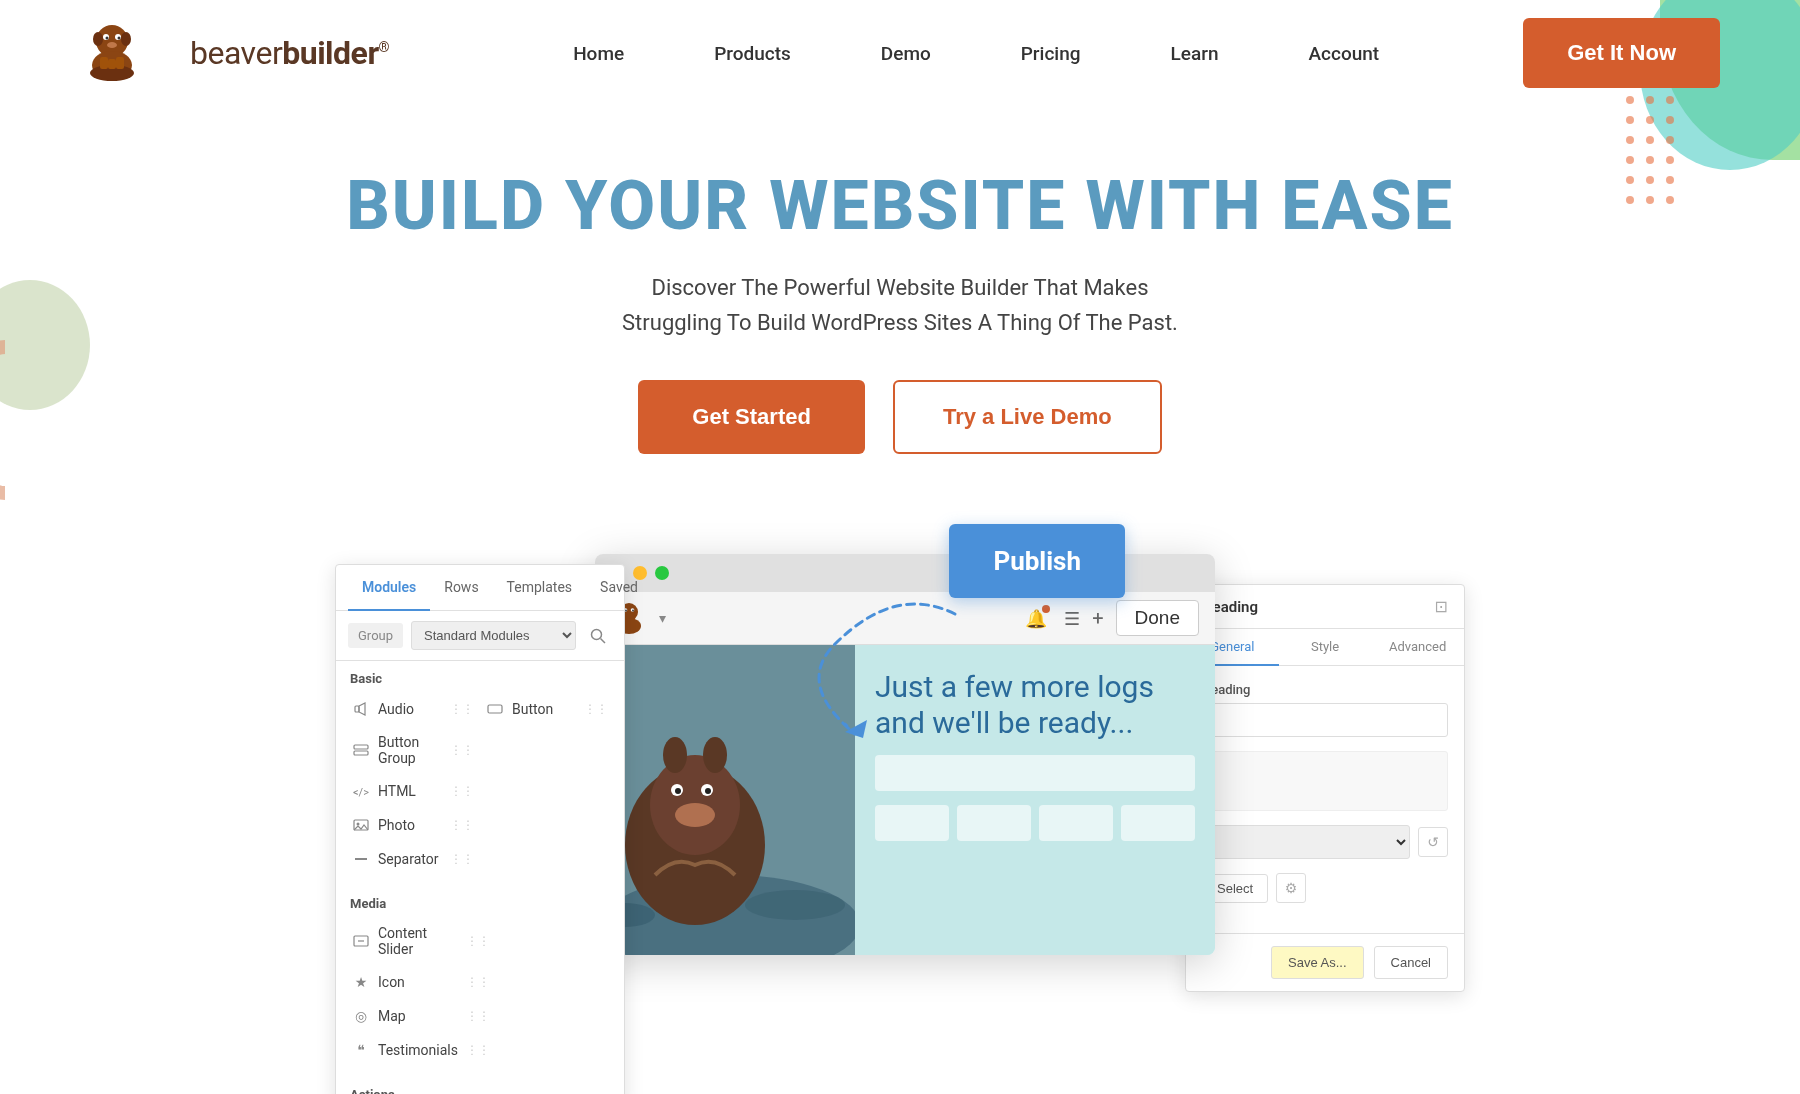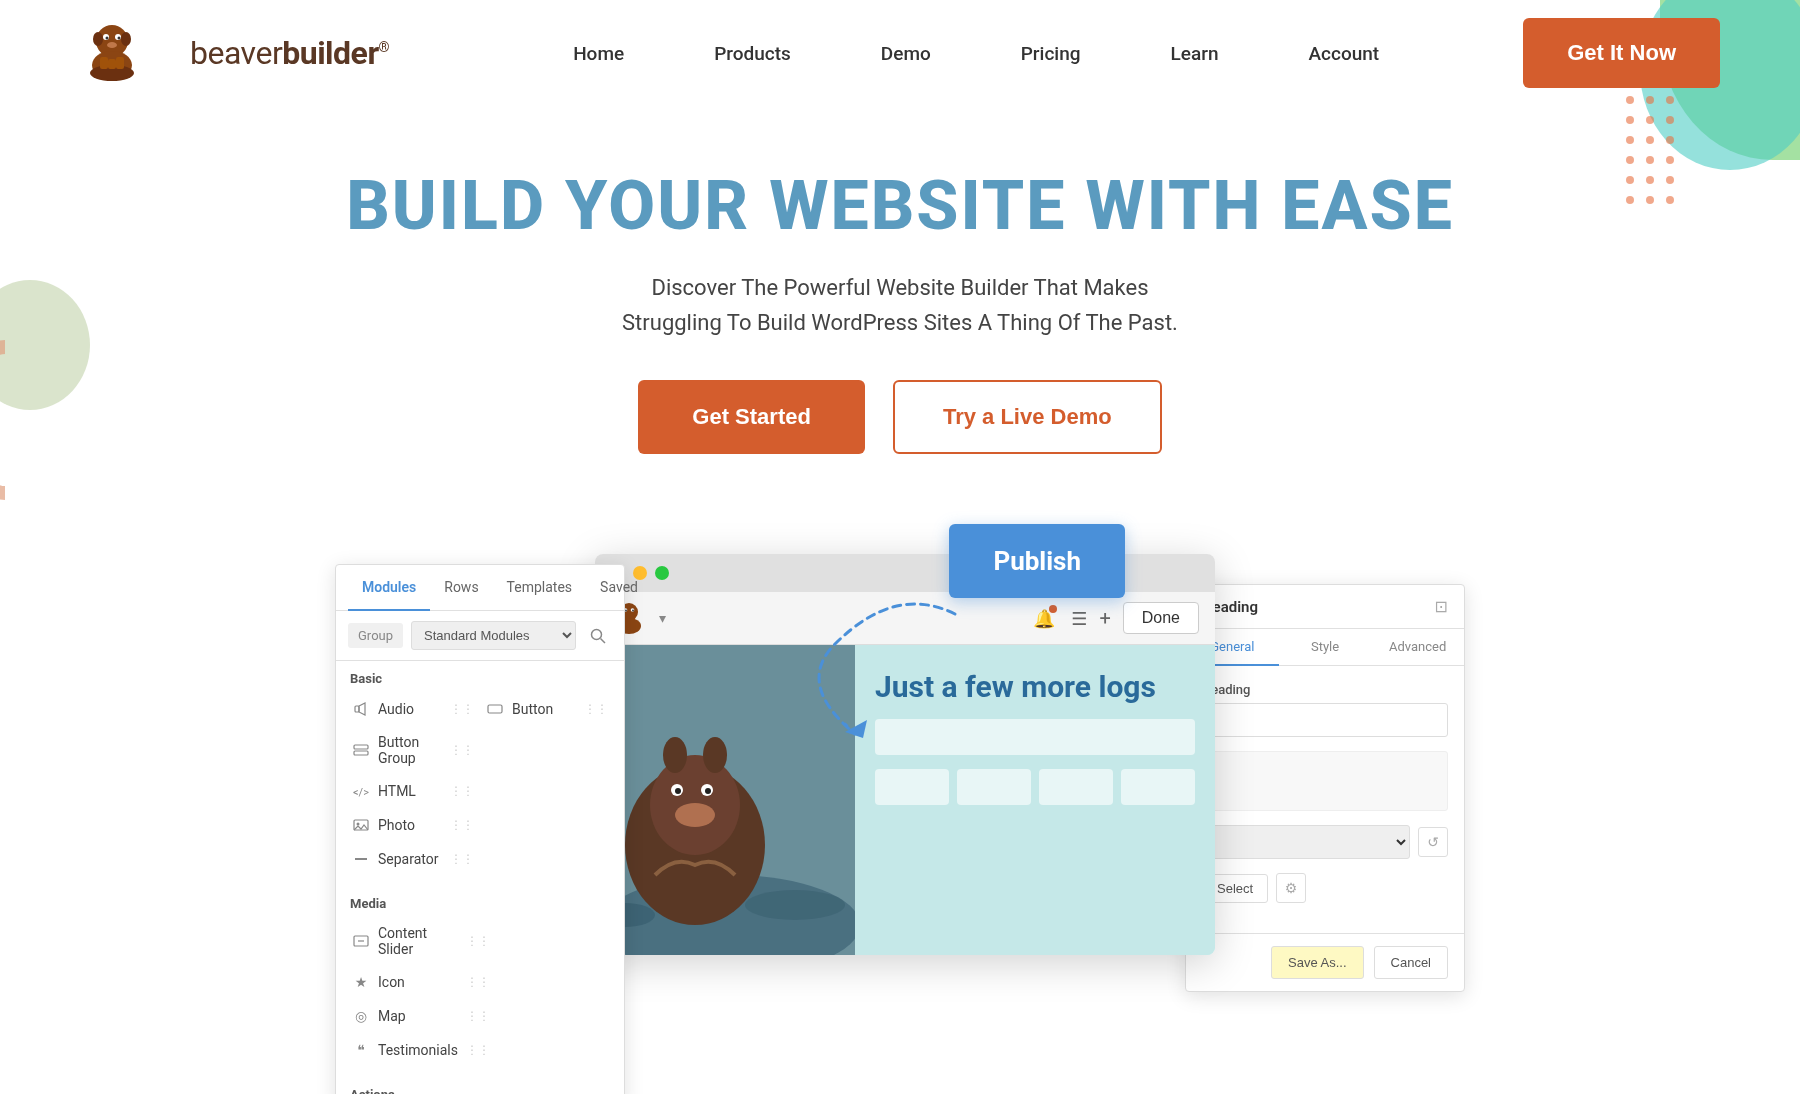--- a/index.html
+++ b/index.html
@@ -336,21 +336,21 @@
     }
     .toolbar-plus {
       color: #666;
       font-size: 20px;
     }
     .toolbar-done {
       background: #fff;
       border: 1px solid #ccc;
       border-radius: 4px;
       padding: 6px 18px;
-      font-size: 16px;
+      font-size: 19px;
       color: #333;
       cursor: pointer;
     }
 
     .app-content {
       background: #c5e8e8;
       position: relative;
       height: 310px;
       overflow: hidden;
     }
@@ -378,21 +378,21 @@
       right: 0;
       bottom: 0;
       background: #c5e8e8;
       padding: 24px 20px;
       display: flex;
       flex-direction: column;
       gap: 14px;
     }
     .app-tagline {
       font-size: 30px;
-      font-weight: 700;
+      font-weight: 400;
       color: #2a6a9a;
       line-height: 1.2;
     }
     .app-form-field {
       background: rgba(255,255,255,0.6);
       height: 36px;
       border-radius: 4px;
       width: 100%;
     }
     .app-form-small {
@@ -843,20 +843,21 @@
                 <ellipse cx="100" cy="170" rx="20" ry="12" fill="#b07050"></ellipse>
                 <path d="M60 230 Q80 210 100 220 Q120 210 140 230" stroke="#8a6040" stroke-width="4" fill="none"></path>
                 <ellipse cx="30" cy="270" rx="30" ry="12" fill="#3a6070" opacity="0.8"></ellipse>
                 <ellipse cx="200" cy="260" rx="50" ry="15" fill="#3a6070" opacity="0.6"></ellipse>
               </svg>
             </div>
           </div>
           <div class="app-text-area">
             <div class="app-tagline">
               <span>Just a few more logs</span><br>
+              <span>and we'll be ready...</span>
             </div>
             <div class="app-form-field"></div>
             <div class="app-form-small">
               <div class="app-form-small-field"></div>
               <div class="app-form-small-field"></div>
               <div class="app-form-small-field"></div>
               <div class="app-form-small-field"></div>
             </div>
           </div>
         </div>

